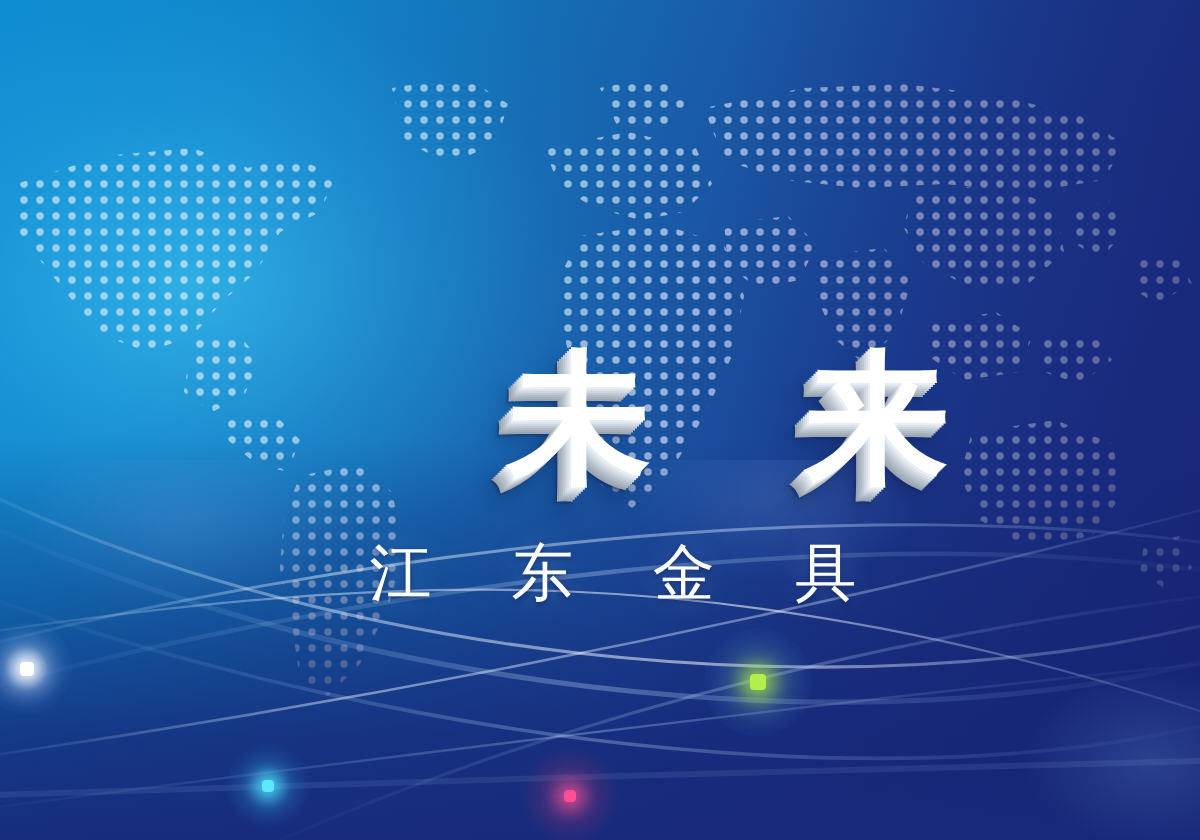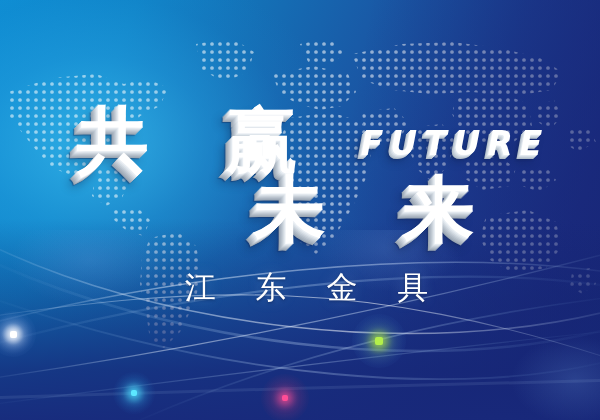--- a/index.html
+++ b/index.html
@@ -288,24 +288,20 @@
                 background: radial-gradient(circle, rgba(230,70,140,0.46) 0%, rgba(165,55,120,0.24) 38%, rgba(110,45,105,0.07) 66%, rgba(0,0,0,0) 80%);"></div>
     <div class="spark-core" style="left:282px; top:395px; width:6px; height:6px; background:#ff4d96; box-shadow:0 0 9px 3px rgba(255,80,150,0.8);"></div>
 
     <div class="spark" style="left:352px; top:314px; width:54px; height:54px;
                 background: radial-gradient(circle, rgba(150,215,120,0.42) 0%, rgba(95,160,180,0.24) 36%, rgba(60,120,190,0.08) 64%, rgba(0,0,0,0) 80%);"></div>
     <div class="spark-core" style="left:375px; top:337px; width:8px; height:8px; background:#b3ef4a; box-shadow:0 0 10px 4px rgba(175,235,70,0.75);"></div>
   </div>
 
   <div class="content">
 
-    <div class="row1">
-      <span class="cjk-big">共 赢</span>
-      <span class="future">FUTURE</span>
-    </div>
 
     <div class="row2">
       <span class="cjk-big" style="margin-left:128px;">未 来</span>
     </div>
 
     <div class="subtitle">江 东 金 具</div>
 
   </div>
 </div>
 

